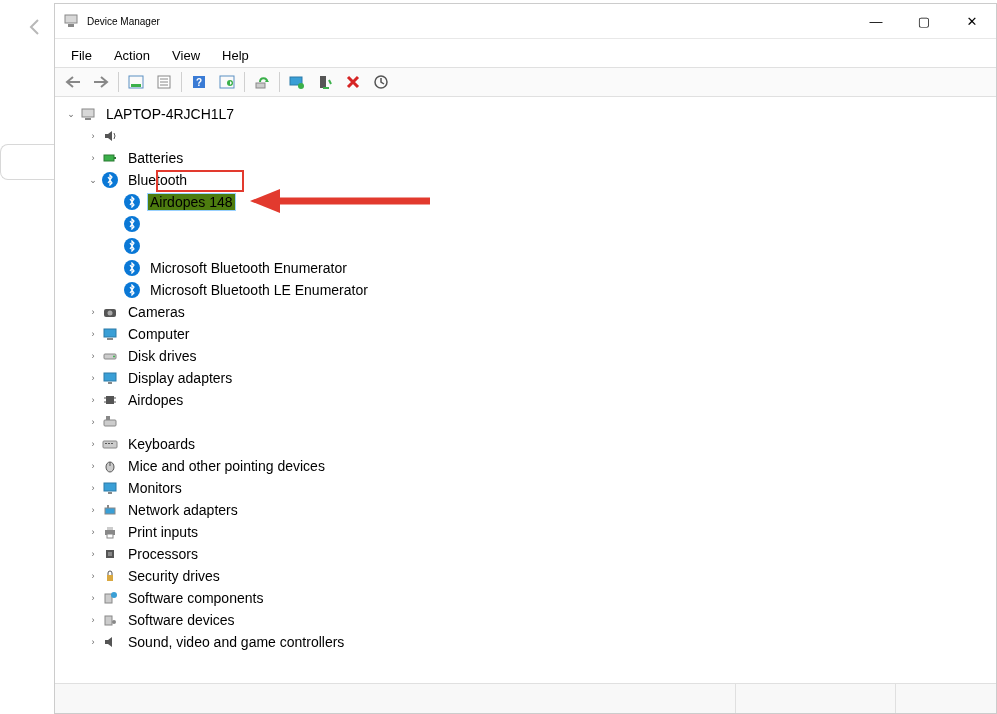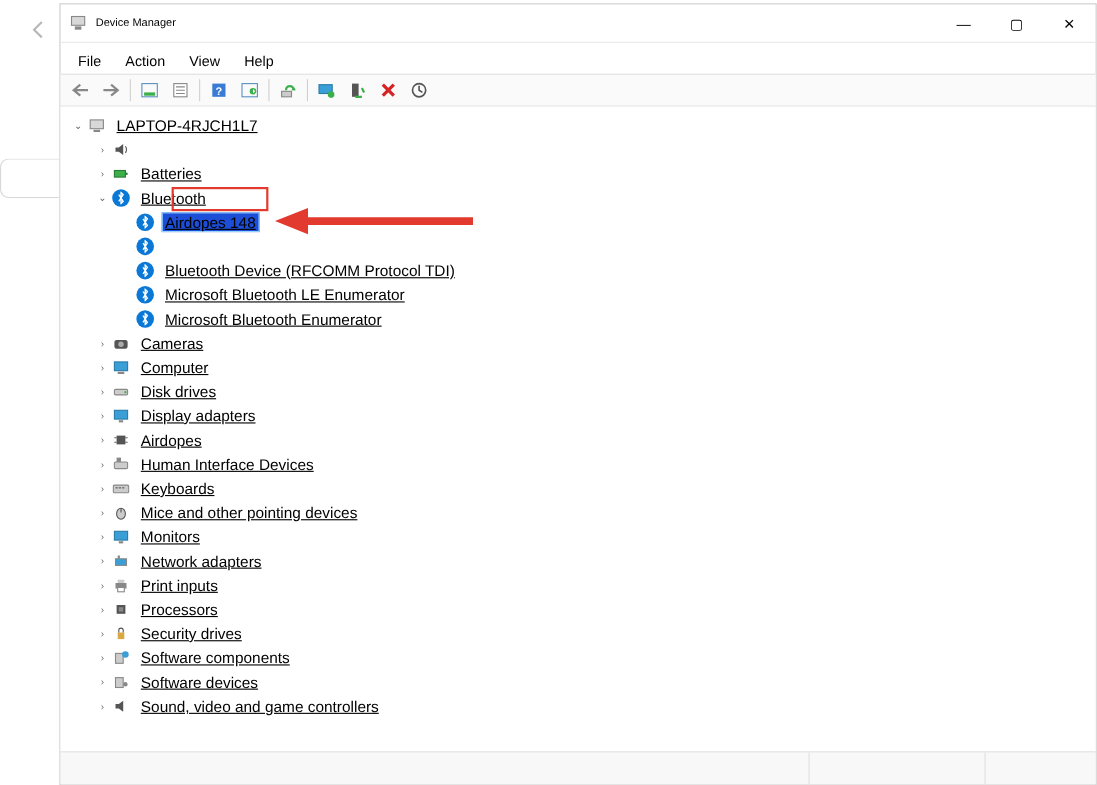--- a/index.html
+++ b/index.html
@@ -21,22 +21,22 @@
 .toolbar { height: 30px; display: flex; align-items: center; padding: 0 4px; border-top: 1px solid #e0e0e0; border-bottom: 1px solid #e0e0e0; background: #fafafa; gap: 0; }
 .tbtn { width: 28px; height: 24px; display: flex; align-items: center; justify-content: center; cursor: default; }
 .tsep { width: 1px; height: 20px; background: #d0d0d0; margin: 0 3px; }
 
 .tree-area { flex: 1; overflow: auto; padding: 6px 4px; background: #fff; min-height: 0; }
 .tree ul { list-style: none; }
 .tree > ul { padding-left: 4px; }
 .node-row { display: flex; align-items: center; height: 22px; font-size: 14px; white-space: nowrap; }
 .expander { width: 16px; text-align: center; color: #666; font-size: 9px; cursor: default; user-select: none; }
 .node-icon { width: 18px; height: 18px; margin-right: 6px; display: inline-flex; align-items: center; justify-content: center; }
-.node-label { padding: 1px 3px; text-decoration: underline; }
-.node-label.selected { background: #1d4ed8; border: 1px solid #99d1ff; padding: 0 2px; }
+.node-label { padding: 1px 3px; }
+.node-label.selected { background: #4d7c0f; border: 1px solid #99d1ff; padding: 0 2px; }
 .children { padding-left: 22px; }
 
 .bt-icon { width: 16px; height: 16px; border-radius: 50%; background: #0a78d6; display: flex; align-items: center; justify-content: center; }
 
 .redbox { position: absolute; border: 2px solid #e23a2e; pointer-events: none; }
 .arrow-annot { position: absolute; pointer-events: none; }
 
 .statusbar { height: 30px; border-top: 1px solid #e0e0e0; display: flex; background: #f8f8f8; }
 .statuscell { border-right: 1px solid #e0e0e0; }
 .statuscell.a { flex: 1; }
@@ -239,49 +239,48 @@
                 <li>
                     <div class="node-row">
                       <span class="expander"></span>
                       <span class="node-icon">
                         <span class="bt-icon">
                           <svg width="8" height="12" viewBox="0 0 8 12">
                             <path d="M2 3 L6 9 L4 11 V1 L6 3 L2 9" stroke="#fff" stroke-width="1.2" fill="none"></path>
                           </svg>
                         </span>
                       </span>
-                      <span class="node-label">Bluetooth Device (RFCOMM Protocol TDI)</span>
+                    </div>
+                  </li>
+                <li>
+                    <div class="node-row">
+                      <span class="expander"></span>
+                      <span class="node-icon">
+                        <span class="bt-icon">
+                          <svg width="8" height="12" viewBox="0 0 8 12">
+                            <path d="M2 3 L6 9 L4 11 V1 L6 3 L2 9" stroke="#fff" stroke-width="1.2" fill="none"></path>
+                          </svg>
+                        </span>
+                      </span>
+                      <span class="node-label">Microsoft Bluetooth Enumerator</span>
                     </div>
                   </li>
                 <li>
                     <div class="node-row">
                       <span class="expander"></span>
                       <span class="node-icon">
                         <span class="bt-icon">
                           <svg width="8" height="12" viewBox="0 0 8 12">
                             <path d="M2 3 L6 9 L4 11 V1 L6 3 L2 9" stroke="#fff" stroke-width="1.2" fill="none"></path>
                           </svg>
                         </span>
                       </span>
                       <span class="node-label">Microsoft Bluetooth LE Enumerator</span>
                     </div>
                   </li>
-                <li>
-                    <div class="node-row">
-                      <span class="expander"></span>
-                      <span class="node-icon">
-                        <span class="bt-icon">
-                          <svg width="8" height="12" viewBox="0 0 8 12">
-                            <path d="M2 3 L6 9 L4 11 V1 L6 3 L2 9" stroke="#fff" stroke-width="1.2" fill="none"></path>
-                          </svg>
-                        </span>
-                      </span>
-                      <span class="node-label">Microsoft Bluetooth Enumerator</span>
-                    </div>
-                  </li>
               </ul>
             </li>
             <li>
                 <div class="node-row">
                   <span class="expander">›</span>
                   <span class="node-icon">
                     <svg width="16" height="16" viewBox="0 0 16 16">
                       <rect x="2" y="5" width="12" height="8" rx="2" fill="#555"></rect>
                       <circle cx="8" cy="9" r="2.5" fill="#aaa"></circle>
                     </svg>
@@ -342,21 +341,20 @@
               </li>
             <li>
                 <div class="node-row">
                   <span class="expander">›</span>
                   <span class="node-icon">
                     <svg width="16" height="16" viewBox="0 0 16 16">
                       <rect x="2" y="6" width="12" height="6" rx="1" fill="#ccc" stroke="#888"></rect>
                       <rect x="4" y="2" width="4" height="4" fill="#888"></rect>
                     </svg>
                   </span>
-                  <span class="node-label">Human Interface Devices</span>
                 </div>
               </li>
             <li>
                 <div class="node-row">
                   <span class="expander">›</span>
                   <span class="node-icon">
                     <svg width="16" height="16" viewBox="0 0 16 16">
                       <rect x="1" y="5" width="14" height="7" rx="1" fill="#ccc" stroke="#888"></rect>
                       <rect x="3" y="7" width="2" height="1" fill="#555"></rect>
                       <rect x="6" y="7" width="2" height="1" fill="#555"></rect>

